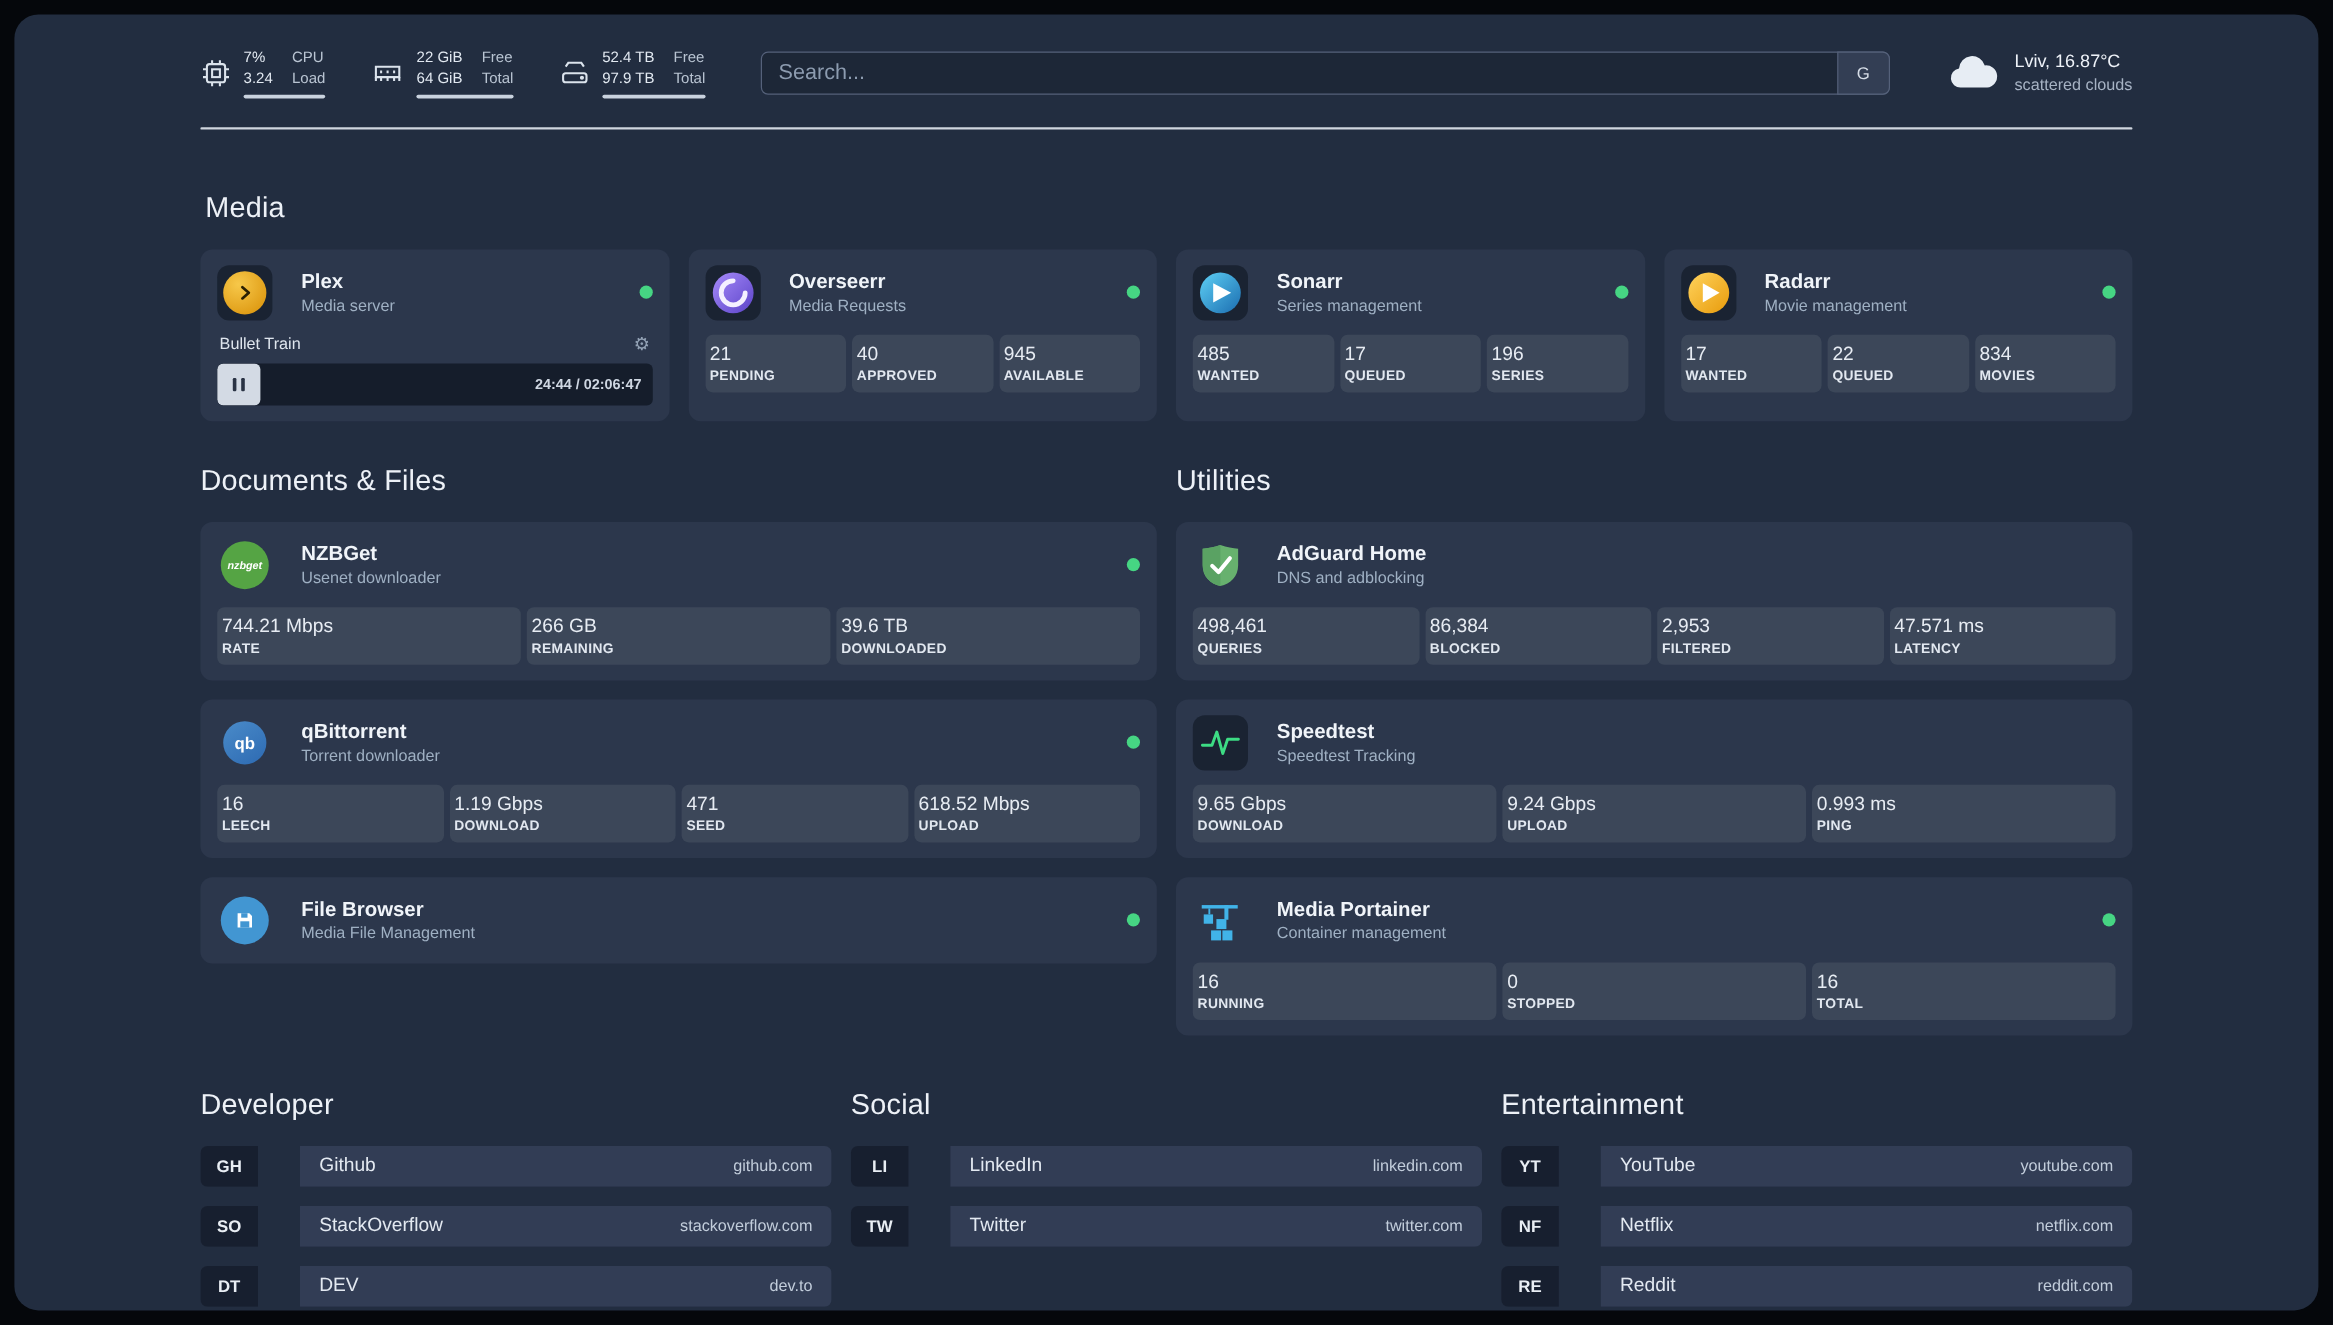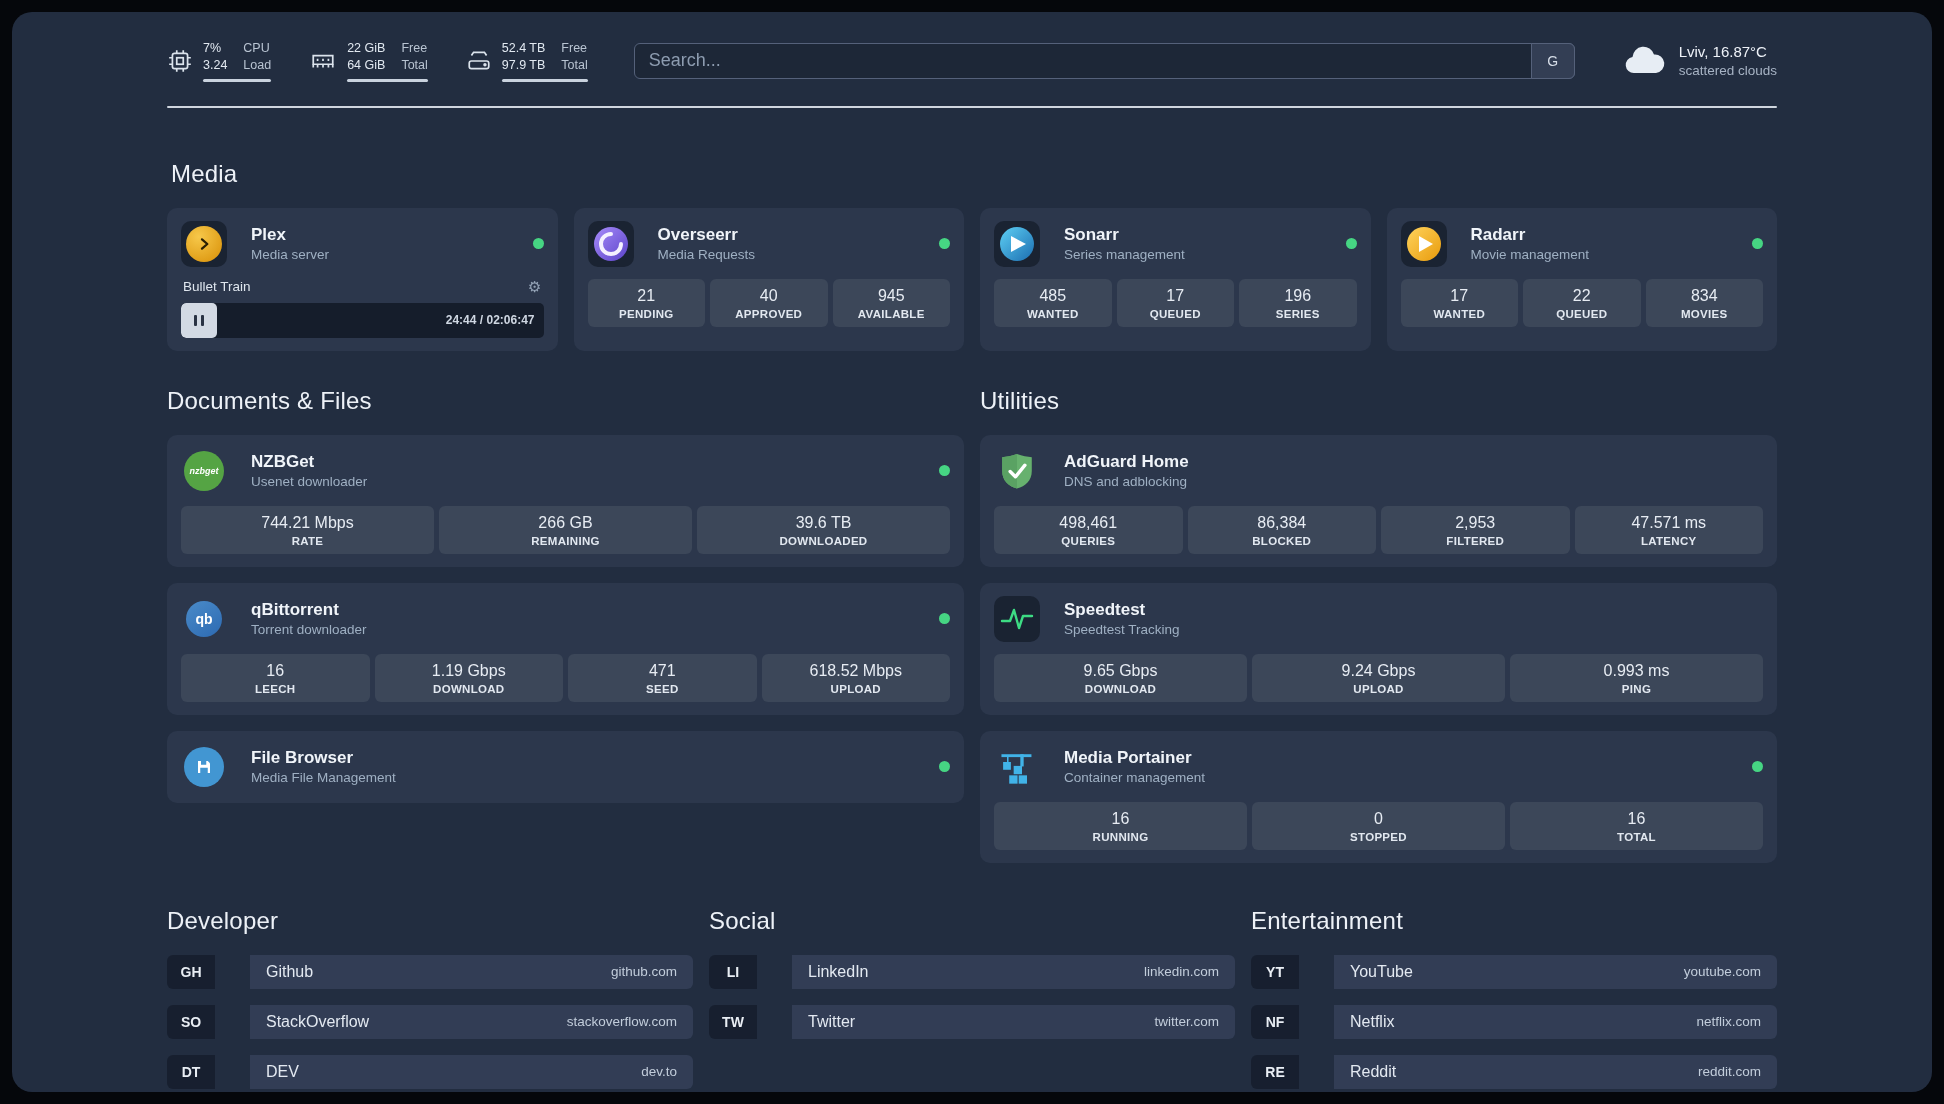--- a/index.html
+++ b/index.html
@@ -37,21 +37,21 @@
   .circle { width:36px; height:36px; border-radius:50%; display:flex; align-items:center; justify-content:center; }
   .plex-circle { background:radial-gradient(circle at 35% 30%, #f7c84a, #d88f06); }
   .qb-circle { background:linear-gradient(145deg,#4a8bc9,#2d6ab2); color:#fff; font-size:14px; font-weight:700; }
   .nzb-circle { width:40px; height:40px; background:#55a444; color:#fff; font-size:9px; font-weight:700; font-style:italic; }
   .fb-circle { width:40px; height:40px; background:#4296d2; }
   .app-text { display:flex; flex-direction:column; line-height:1.3; min-width:0; }
   .app-name { font-size:17px; font-weight:600; color:#f0f4f9; white-space:nowrap; }
   .app-desc { font-size:13.5px; color:#9fb0c3; white-space:nowrap; }
   .dot { width:11px; height:11px; border-radius:50%; background:#46d583; margin-left:auto; flex-shrink:0; }
   .stats { display:flex; gap:5px; margin-top:12px; }
-  .stat { flex:1; background:#3c4759; border-radius:6px; padding:8px 4px 7px; text-align:center; }
+  .stat { flex:1; background:#3c4759; border-radius:6px; padding:8px 4px 7px; text-align:left; }
   .stat-value { font-size:16px; color:#e7ecf3; white-space:nowrap; }
   .stat-label { font-size:11.5px; font-weight:700; color:#e2e8f0; margin-top:3px; letter-spacing:.3px; }
 
   
   .player { margin-top:11px; }
   .player-top { display:flex; align-items:center; justify-content:space-between; font-size:13.5px; color:#dfe6ee; padding:0 2px;gap:32px; }
   .gear { color:#93a2b5; font-size:15px; cursor:pointer; }
   .player-bar { margin-top:7px; height:35px; background:#151d2b; border-radius:5px; display:flex; align-items:center; overflow:hidden; position:relative; cursor:pointer; }
   .pause-pill { width:36px; height:100%; background:#d3dae4; border-radius:5px; display:flex; align-items:center; justify-content:center; cursor:pointer; flex-shrink:0; }
   .pbar { width:3px; height:11px; background:#2a3344; margin:0 2px; display:inline-block; border-radius:1px; }

